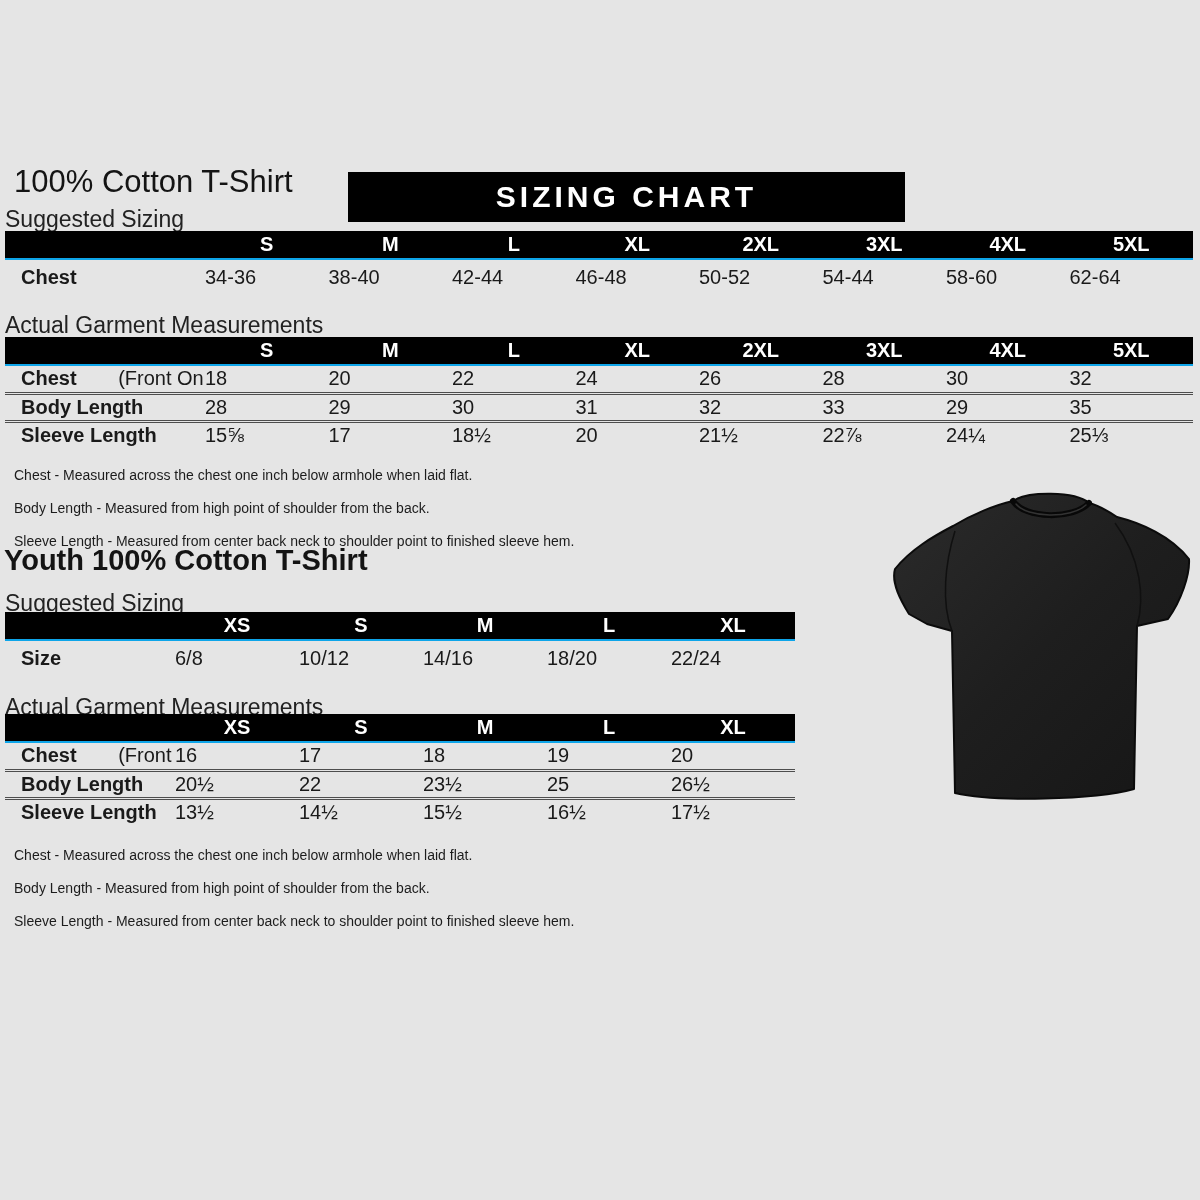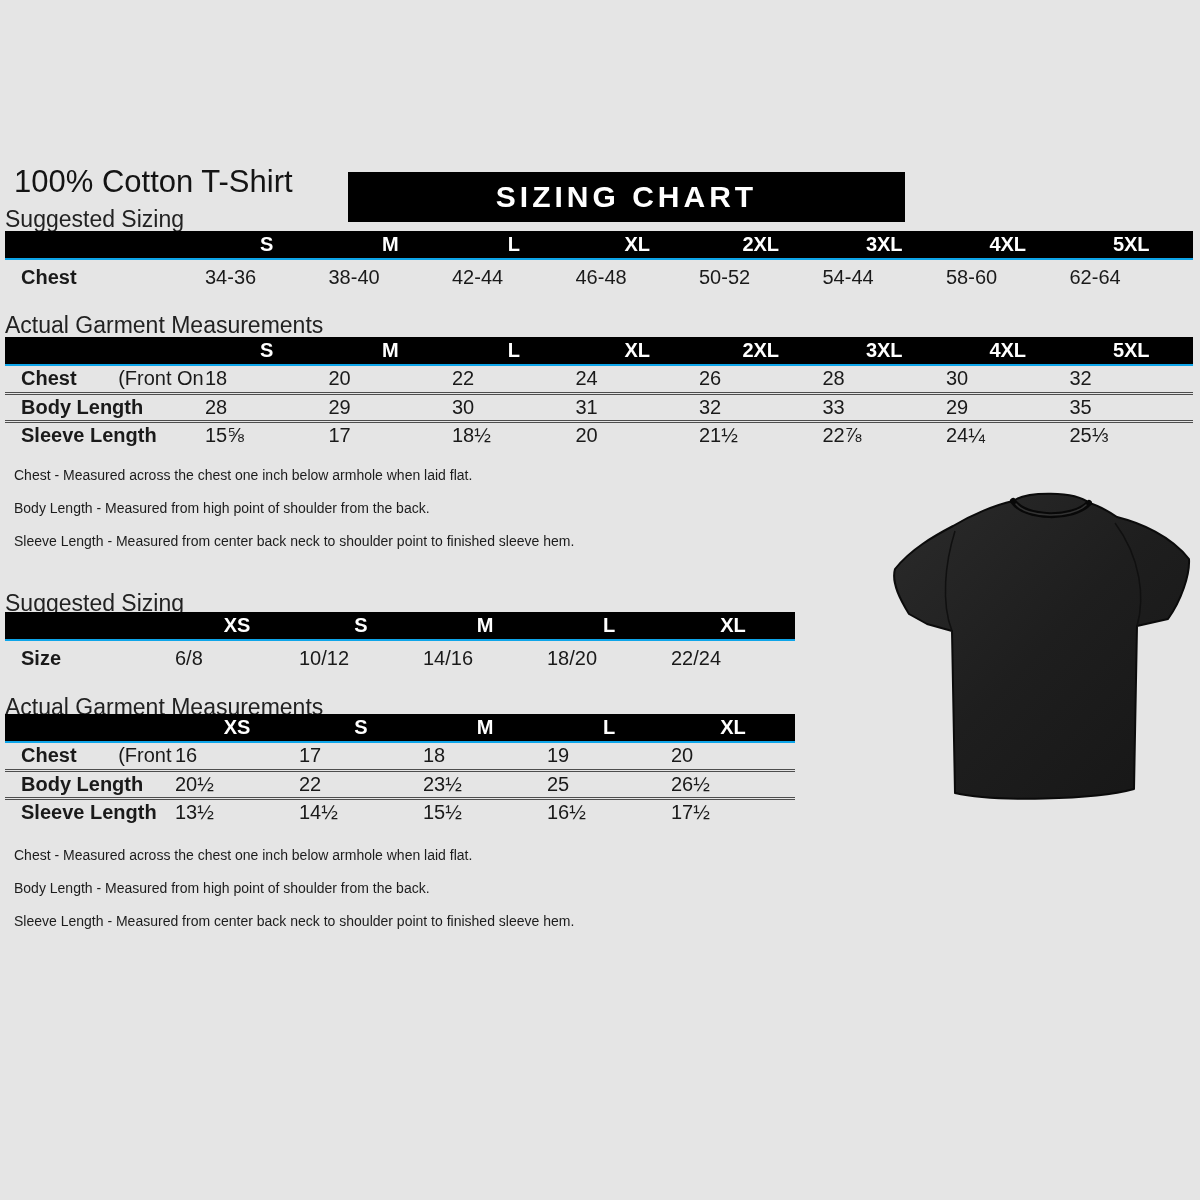--- a/index.html
+++ b/index.html
@@ -147,20 +147,21 @@
         </tr>
       </tbody>
     </table>
 
   <div class="abs notes" style="left:14px;top:459px;">
     <div>Chest - Measured across the chest one inch below armhole when laid flat.</div>
     <div>Body Length - Measured from high point of shoulder from the back.</div>
     <div>Sleeve Length - Measured from center back neck to shoulder point to finished sleeve hem.</div>
   </div>
 
+  <div class="abs youth-title">Youth 100% Cotton T-Shirt</div>
 
   <div class="abs section-label" style="left:5px;top:590px;">Suggested Sizing</div>
 
   <table class="abs size-table rows-loose" style="left:5px;top:612px;width:790px;">
       <colgroup>
         <col style="width: 170px;">
         <col>
         <col>
         <col>
         <col>

